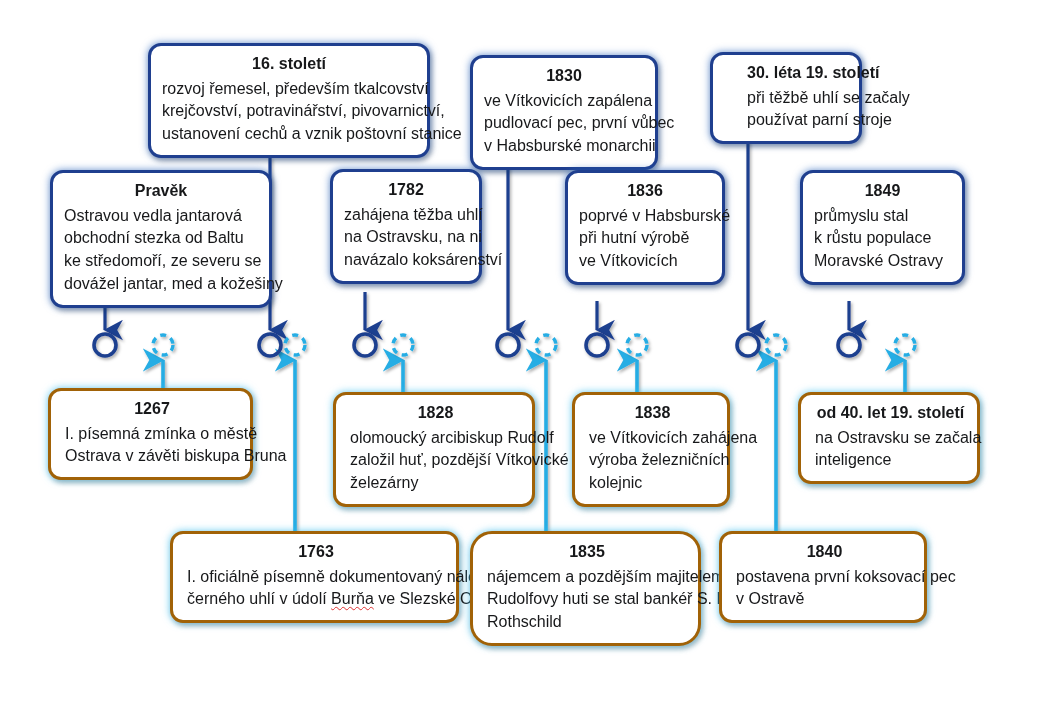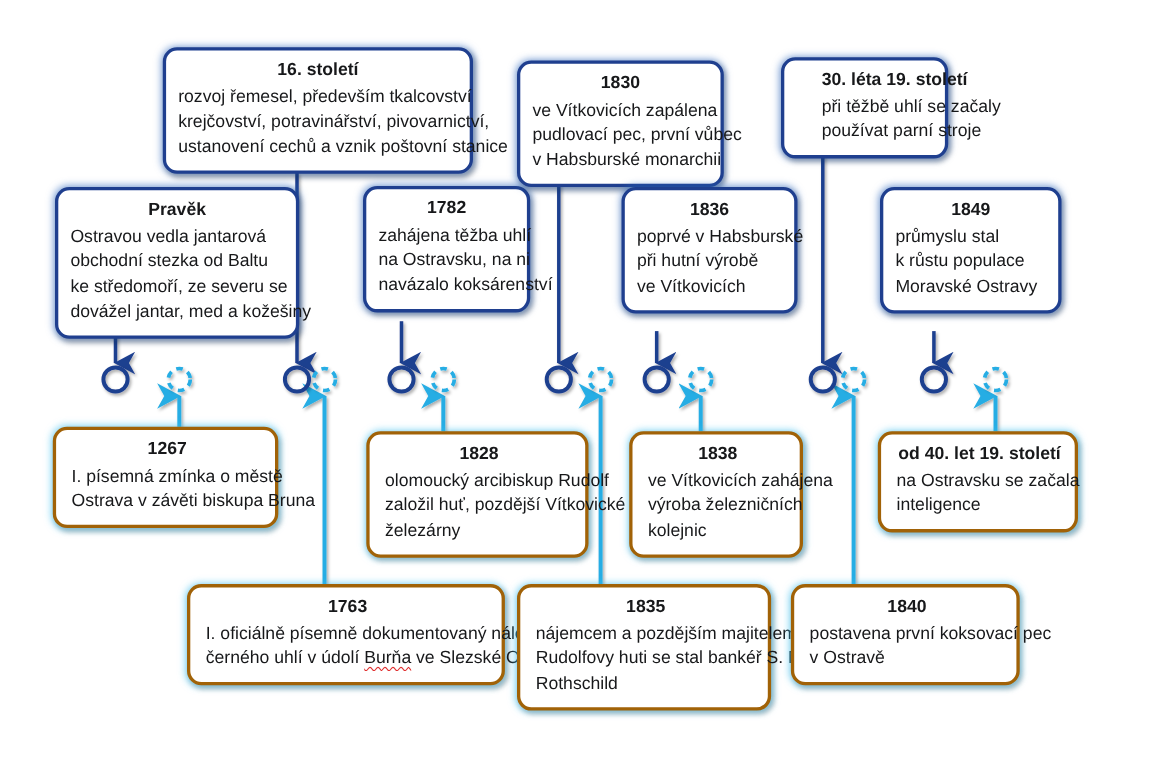--- a/index.html
+++ b/index.html
@@ -198,21 +198,21 @@
         </div>
       </div>
       <div class="box cyan" style="left: 333px; top: 392px; width: 202px;">
         <div class="title">1828</div>
         <div class="body">
           <div class="ln">olomoucký arcibiskup Rudolf</div>
           <div class="ln">založil huť, pozdější Vítkovické</div>
           <div class="ln">železárny</div>
         </div>
       </div>
-      <div class="box cyan" style="left: 470px; top: 531px; width: 231px;">
+      <div class="box cyan" style="left: 470px; top: 531px; width: 231px; border-radius: 22px;">
         <div class="title">1835</div>
         <div class="body">
           <div class="ln">nájemcem a pozdějším majitelem</div>
           <div class="ln">Rudolfovy huti se stal bankéř S. M.</div>
           <div class="ln">Rothschild</div>
         </div>
       </div>
       <div class="box cyan" style="left: 572px; top: 392px; width: 158px;">
         <div class="title">1838</div>
         <div class="body">

